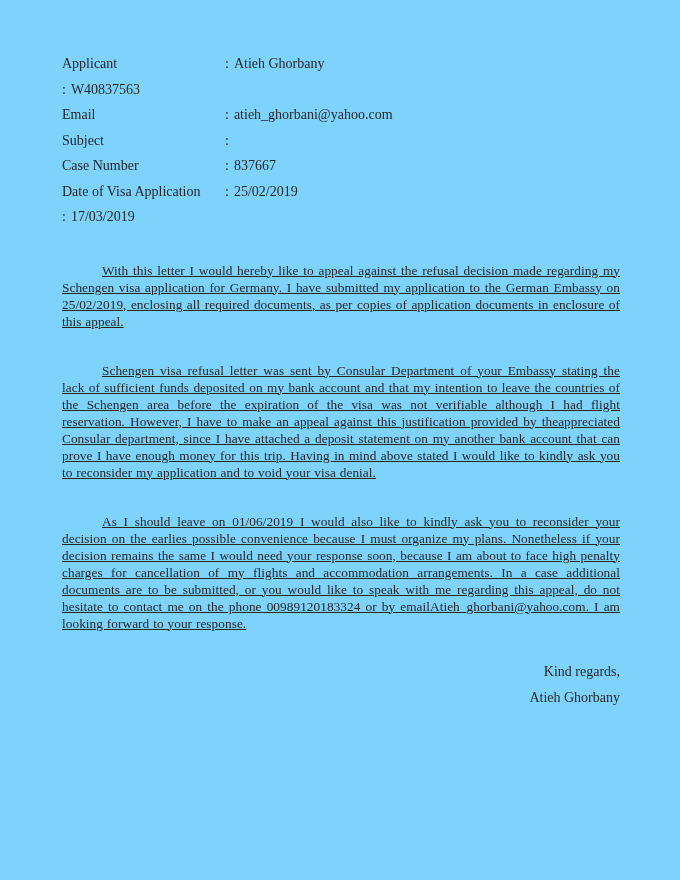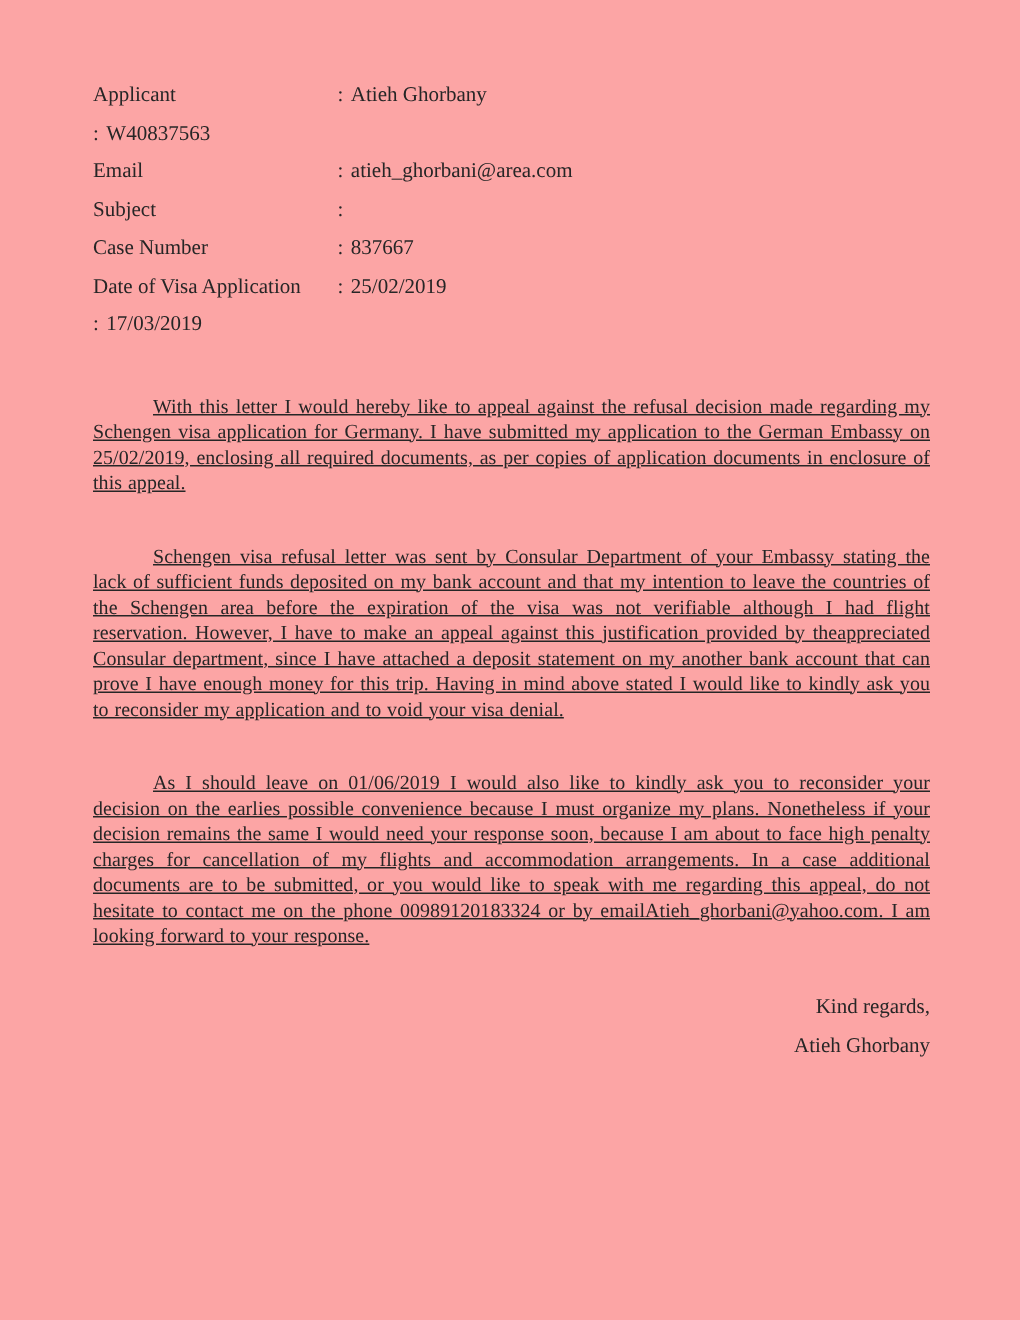--- a/index.html
+++ b/index.html
@@ -12,21 +12,21 @@
     height: 880px;
     overflow: hidden;
     font-family: "Liberation Serif", "DejaVu Serif", serif;
     color: #262626;
   }
   .page {
     box-sizing: border-box;
     width: 680px;
     height: 880px;
     padding: 51px 60px 0 62px;
-    background: #fca5a5;
+    background: #7dd3fc;
   }
   .info-block {
     margin: 0;
   }
   .subject-block {
   }
   .field-row {
     display: flex;
     align-items: baseline;
     font-size: 14px;
@@ -82,21 +82,21 @@
       <span class="field-sep">:</span>
       <span class="field-value">Atieh Ghorbany</span>
     </div>
     <div class="field-row">
       <span class="field-sep">:</span>
       <span class="field-value">W40837563</span>
     </div>
     <div class="field-row">
       <span class="field-label">Email</span>
       <span class="field-sep">:</span>
-      <span class="field-value">atieh_ghorbani@area.com</span>
+      <span class="field-value">atieh_ghorbani@yahoo.com</span>
     </div>
   </div>
 
   <div class="info-block subject-block">
     <div class="field-row">
       <span class="field-label">Subject</span>
       <span class="field-sep">:</span>
     </div>
     <div class="field-row">
       <span class="field-label">Case Number</span>

